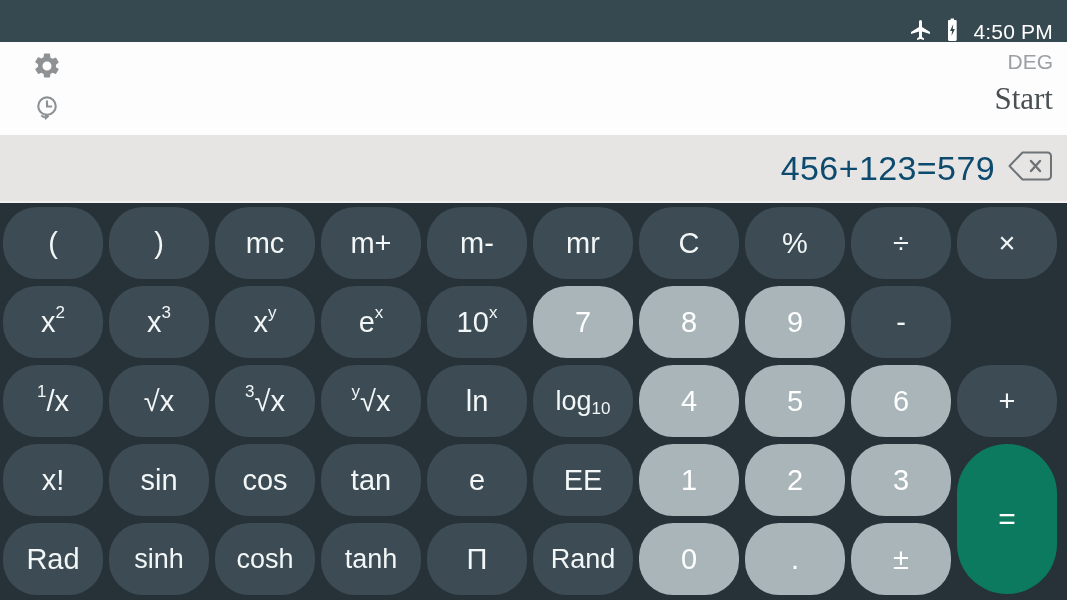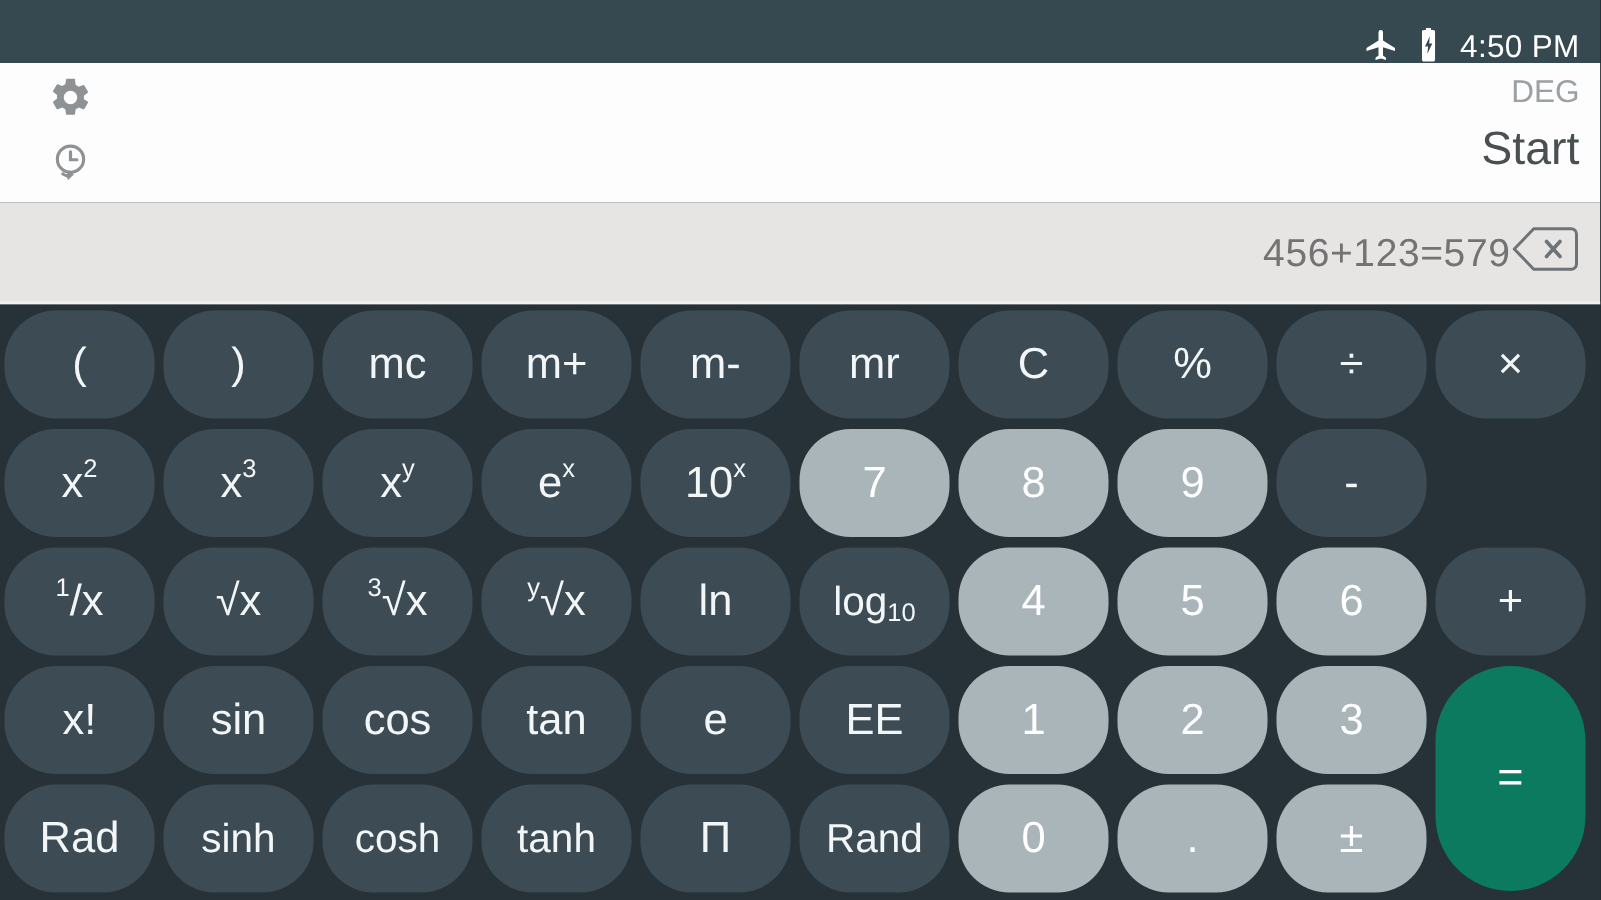--- a/index.html
+++ b/index.html
@@ -75,40 +75,42 @@
   .deg-label {
     color: #9aa0a4;
     font-size: 21px;
     line-height: 1;
     padding-bottom: 2px;
   }
   .start-label {
     color: #4a4f52;
     font-size: 31px;
     line-height: 1.1;
+    font-family: Liberation Serif, serif;
   }
 
   
   #expression-bar {
     position: absolute;
     left: 0; top: 135px;
     width: 1067px;
     height: 68px;
     background: #e7e4e4;
     display: flex;
     align-items: center;
     justify-content: flex-end;
     padding-right: 14px;
     box-sizing: border-box;
     border-bottom: 2px solid #f2f0f0;
   }
   #expression-text {
-    color: #737373;
-    font-size: 26px;
+    color: #0c4a6e;
+    font-size: 34px;
     letter-spacing: 0.4px;
+    margin-right: 12px;
     line-height: 1;
   }
 
   
   #keypad {
     position: absolute;
     left: 0; top: 203px;
     width: 1067px;
     height: 397px;
     background: #273238;

